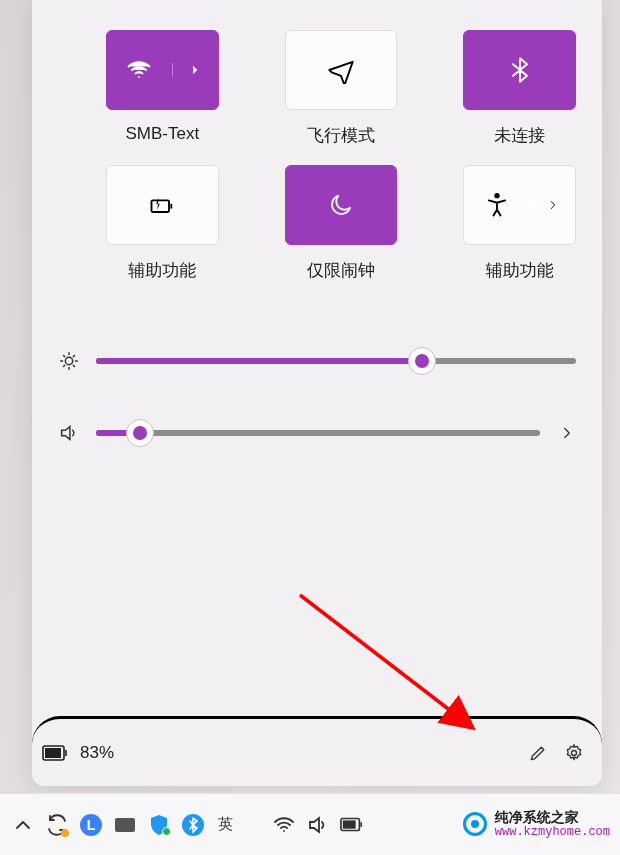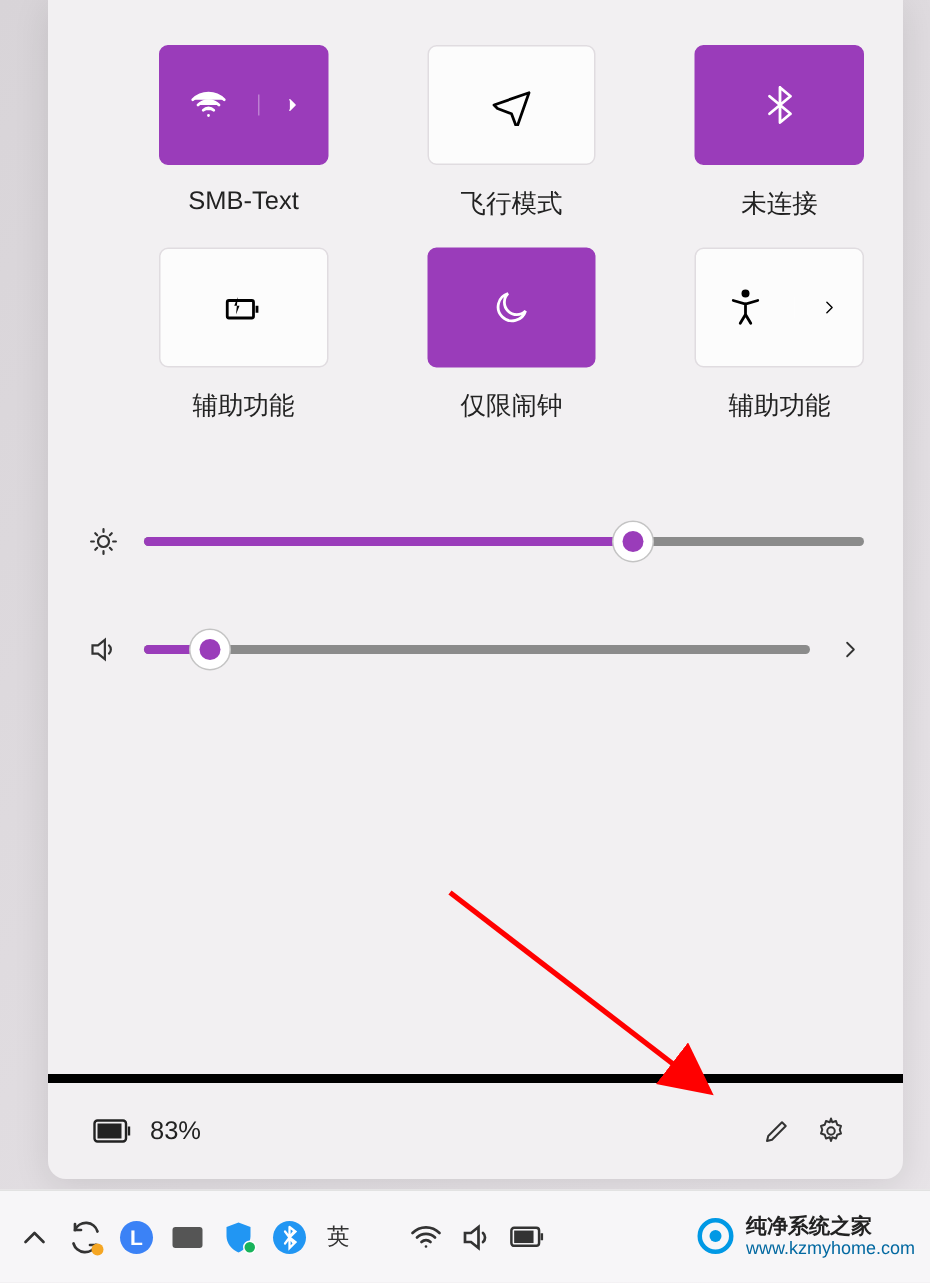--- a/index.html
+++ b/index.html
@@ -64,22 +64,22 @@
     .track .thumb {
       width: 28px; height: 28px; background: #fff; border: 1px solid #c4c4c4;
       border-radius: 50%; position: absolute; top: 50%; transform: translate(-50%, -50%);
       display: flex; align-items: center; justify-content: center;
     }
     .track .thumb::after { content: ""; width: 14px; height: 14px; background: #9a3cba; border-radius: 50%; }
     .slider-chev { width: 18px; height: 18px; margin-left: 18px; }
 
     .footer {
       position: absolute; bottom: 0; left: 0; right: 0;
-      height: 70px; border-top: 6px solid #000000;
-      display: flex; align-items: center; padding: 0 30px;
+      height: 70px; border-top: 3px solid #000000;
+      display: flex; align-items: center; padding: 0 10px; border-radius: 28px;
     }
     .battery-group { display: flex; align-items: center; gap: 12px; }
     .footer .spacer { flex: 1; }
     .footer-btn { width: 36px; height: 36px; display: flex; align-items: center; justify-content: center; cursor: pointer; border-radius: 4px; }
     .footer-btn svg { width: 20px; height: 20px; stroke: #333; fill: none; stroke-width: 1.6; }
     .batt-text { font-size: 17px; color: #222; }
 
     .taskbar {
       position: absolute; bottom: 0; left: 0; right: 0; height: 62px;
       background: #f7f6f8; border-top: 1px solid #e2e2e2;
@@ -87,21 +87,21 @@
     }
     .tb-icon { width: 26px; height: 26px; display: flex; align-items: center; justify-content: center; cursor: pointer;}
     .tb-icon svg { width: 24px; height: 24px; }
     .tb-text { font-size: 15px; color: #333; margin: 0 4px; }
     .tb-spacer { flex: 1; }
     .watermark { display: flex; align-items: center; gap: 8px; justify-content: flex-end; }
     .wm-logo { width: 24px; height: 24px; border: 3px solid #0099e5; border-radius: 50%; position: relative; }
     .wm-logo::after { content: ""; width: 8px; height: 8px; background: #0099e5; border-radius: 50%; position: absolute; left: 50%; top: 50%; transform: translate(-50%, -50%);}
     .wm-text { display: flex; flex-direction: column; line-height: 1.1;}
     .wm-title { font-size: 14px; font-weight: bold; color: #222;}
-    .wm-url { font-size: 12px; color: #0369a1;}
+    .wm-url { font-size: 12px; color: #a21caf; font-family: Liberation Mono, monospace;}
 
     .arrow-annotation {
       position: absolute; left: 295px; top: 590px; pointer-events: none;
       z-index: 50;
     }
   </style>
 </head>
 <body>
 
 <div class="panel">

